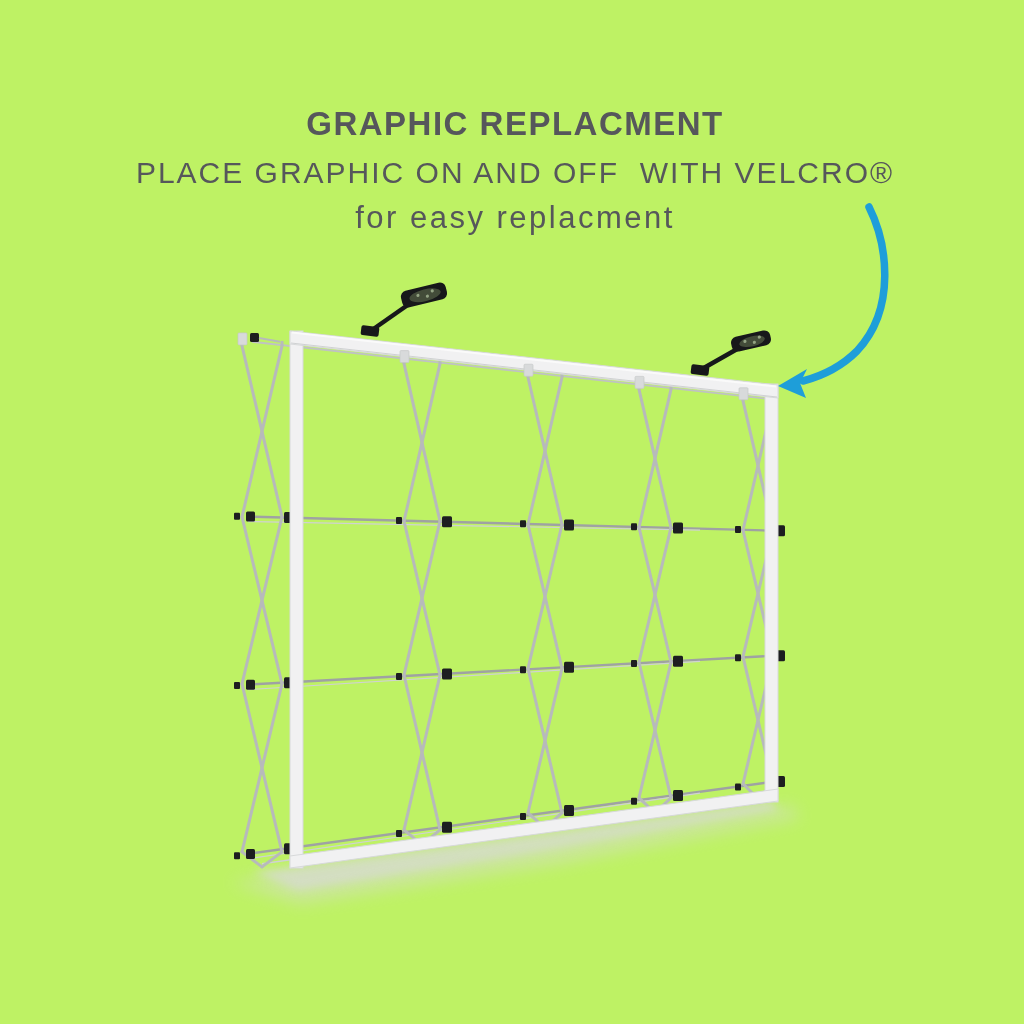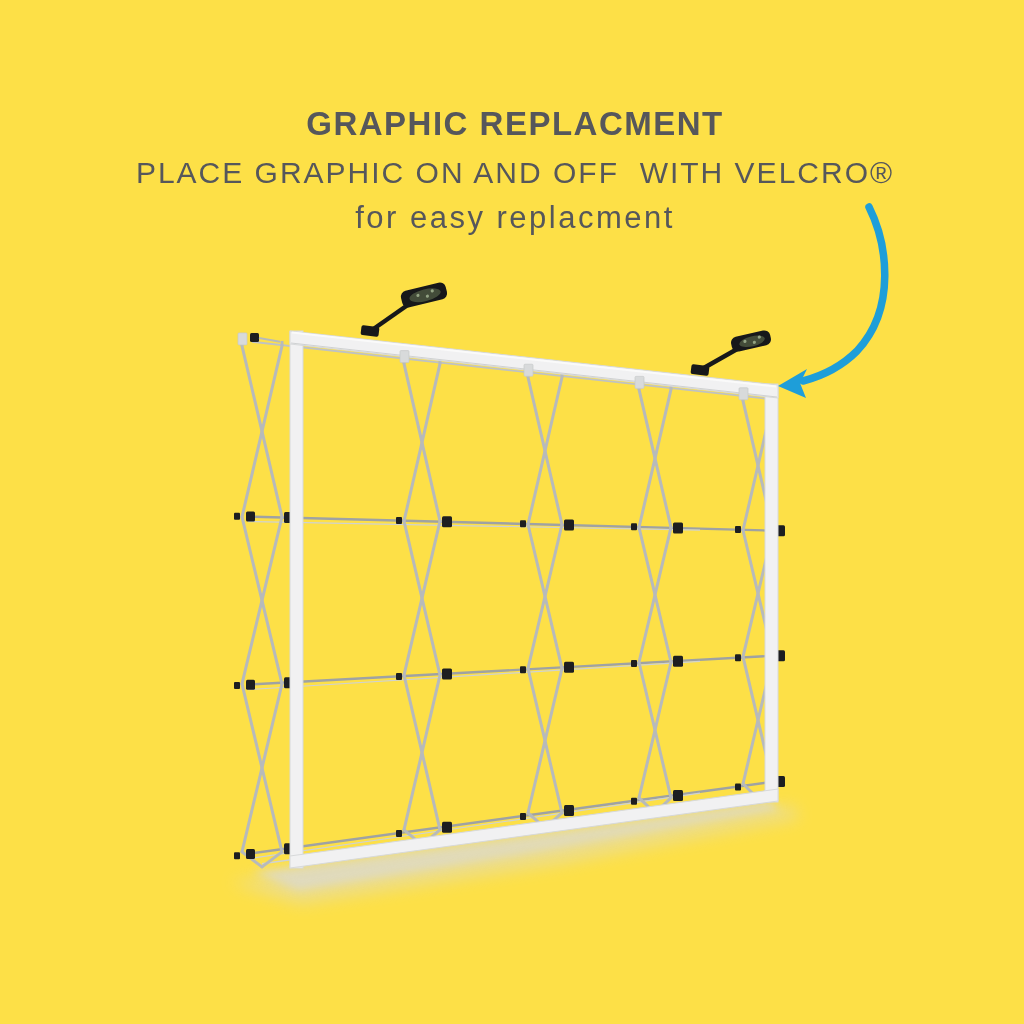--- a/index.html
+++ b/index.html
@@ -1,19 +1,19 @@
 <!DOCTYPE html>
 <html style="--heading-text: #56575B;"><head>
 <meta charset="utf-8">
 <style>
   html,body{margin:0;padding:0;background:#ffffff;}
   .stage{
     position:relative;
     width:1024px;height:1024px;
-    background:#fde047;
+    background:#bef264;
     overflow:hidden;
     font-family:"Liberation Sans", sans-serif;
   }
   .header{
     position:absolute;
     top:104px;left:0;width:1024px;
     text-align:center;
     color:var(--heading-text,#56575B);
     transform:translateX(3px);
   }

